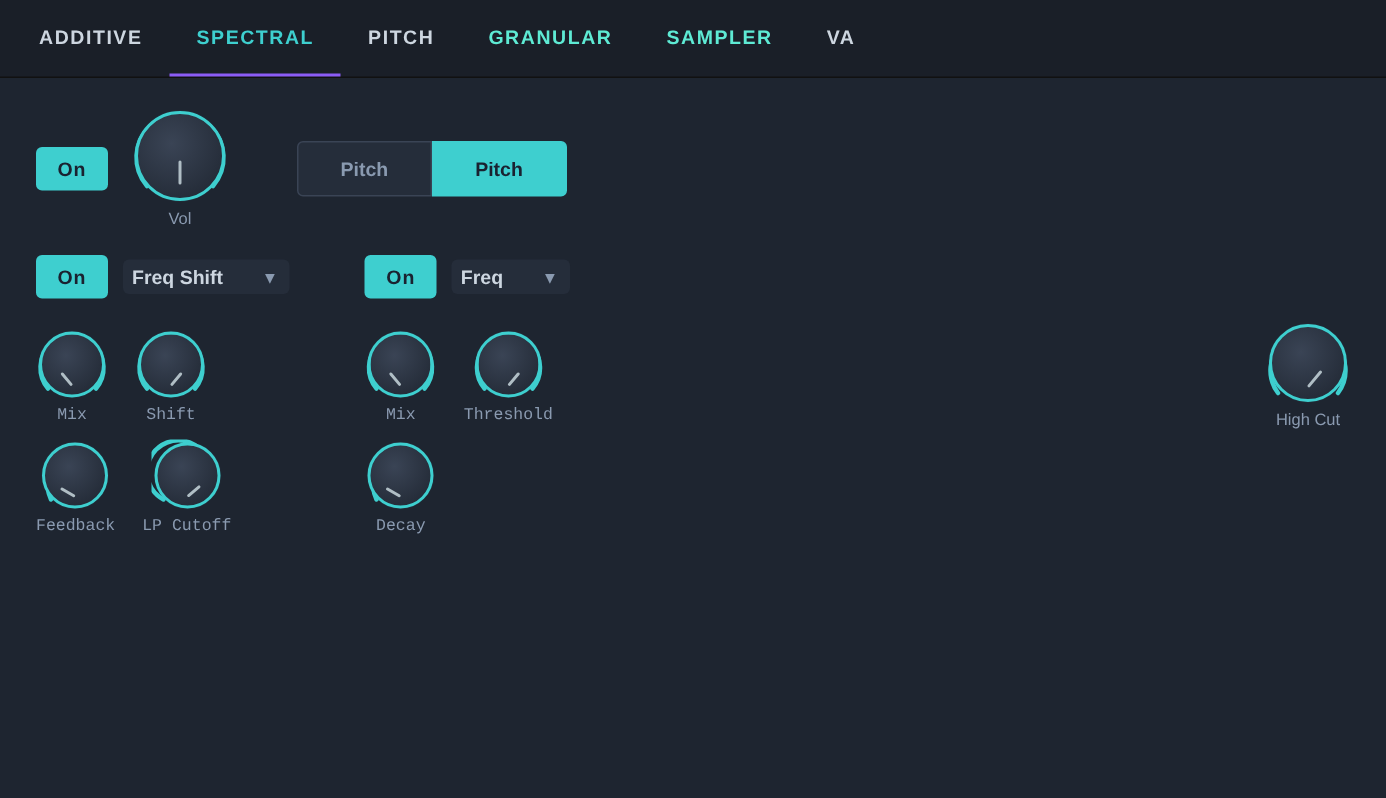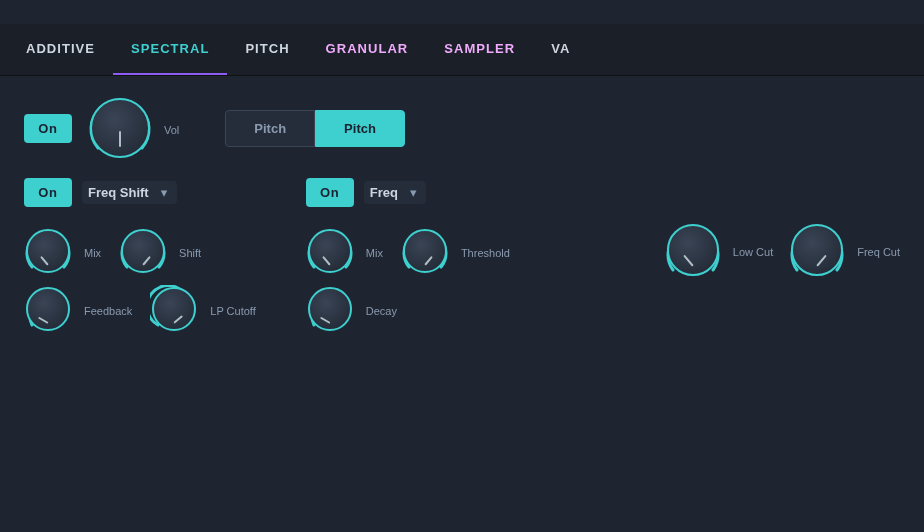--- a/index.html
+++ b/index.html
@@ -13,21 +13,20 @@
     }
 
     
     .tab-bar {
       display: flex;
       align-items: center;
       background: #1a1f28;
       border-bottom: 1px solid #111;
       height: 52px;
       padding: 0 8px;
-      margin-top: 24px;
     }
     .tab {
       padding: 0 18px;
       height: 100%;
       display: flex;
       align-items: center;
       font-size: 13px;
       font-weight: 700;
       letter-spacing: 0.08em;
       color: #8a9ab0;
@@ -36,21 +35,21 @@
       text-transform: uppercase;
     }
     .tab.active {
       color: #3ecfcf;
       border-bottom: 2px solid #8b5cf6;
     }
     .tab.inactive-bright {
       color: #cdd6e0;
     }
     .tab.dimmed {
-      color: #f0abfc;
+      color: #5eead4;
     }
 
     
     .main {
       padding: 20px 24px;
       position: relative;
     }
 
     
     .row1 {
@@ -71,23 +70,23 @@
       padding: 7px 10px;
       cursor: pointer;
       letter-spacing: 0.05em;
       min-width: 48px;
       text-align: center;
     }
 
     
     .knob-container {
       display: flex;
-      flex-direction: row;
-      align-items: center;
-      gap: 12px;
+      flex-direction: column;
+      align-items: center;
+      gap: 0;
     }
     .knob-label {
       font-size: 11px;
       color: #8a9ab0;
       text-align: center;
       margin-top: 4px;
     }
 
     .knob {
       width: 52px;
@@ -176,21 +175,21 @@
     .row2 {
       display: flex;
       align-items: center;
       gap: 10px;
       margin-bottom: 14px;
     }
 
     .dropdown-group {
       display: flex;
       align-items: center;
-      gap: 8px;
+      gap: 24px;
       background: #252d3a;
       border-radius: 4px;
       padding: 4px 10px 4px 6px;
     }
     .dropdown-label {
       font-size: 13px;
       font-weight: 600;
       color: #cdd6e0;
       margin-right: 4px;
     }
@@ -198,20 +197,21 @@
       color: #8a9ab0;
       font-size: 13px;
       cursor: pointer;
     }
 
     
     .knob-row {
       display: flex;
       align-items: flex-start;
       gap: 18px;
+      font-family: Liberation Mono, monospace;
     }
 
     
     .right-knobs {
       margin-left: auto;
       display: flex;
       align-items: flex-start;
       gap: 16px;
     }
 
@@ -383,30 +383,20 @@
 
     <div class="spacer"></div>
 
     <div class="right-knobs" style="margin-top: 44px;">
       <div class="knob-container">
         <div class="knob-wrap">
           <svg class="arc-ring" viewBox="0 0 56 56">
             <circle cx="28" cy="28" r="25" fill="none" stroke="#222c38" stroke-width="3"></circle>
             <path d="M 8 48 A 25 25 0 1 1 48 48" fill="none" stroke="#3ecfcf" stroke-width="3" stroke-linecap="round"></path>
           </svg>
-          <div class="knob pos-left" style="position:absolute; top:2px; left:2px;"></div>
-        </div>
-        <span class="knob-label">Low Cut</span>
-      </div>
-      <div class="knob-container">
-        <div class="knob-wrap">
-          <svg class="arc-ring" viewBox="0 0 56 56">
-            <circle cx="28" cy="28" r="25" fill="none" stroke="#222c38" stroke-width="3"></circle>
-            <path d="M 8 48 A 25 25 0 1 1 48 48" fill="none" stroke="#3ecfcf" stroke-width="3" stroke-linecap="round"></path>
-          </svg>
           <div class="knob pos-right" style="position:absolute; top:2px; left:2px;"></div>
         </div>
-        <span class="knob-label">Freq Cut</span>
+        <span class="knob-label">High Cut</span>
       </div>
     </div>
 
   </div>
 </div>
 
 </body></html>

